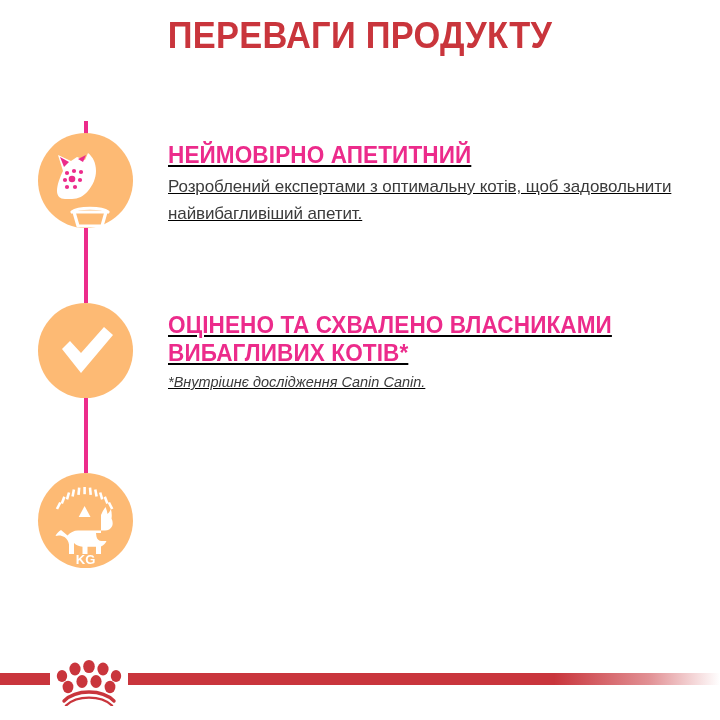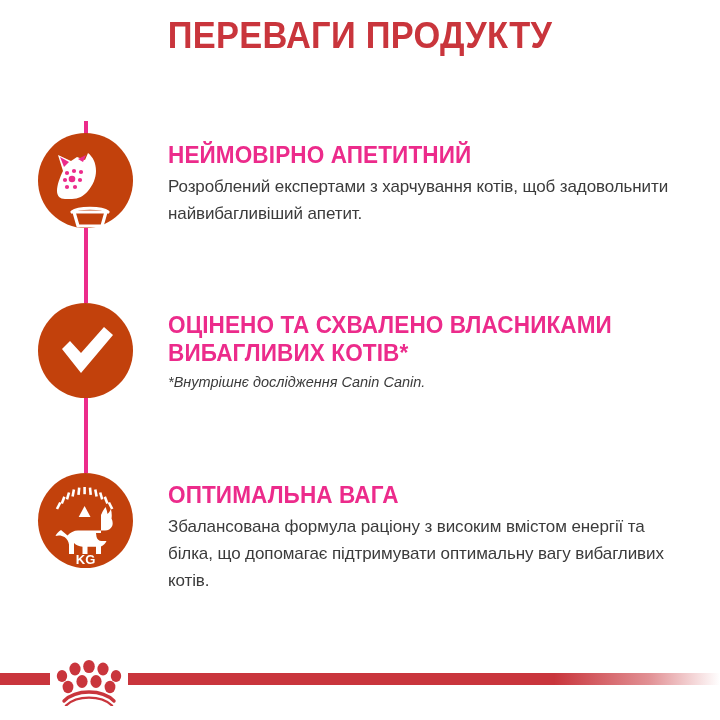--- a/index.html
+++ b/index.html
@@ -52,21 +52,21 @@
     display: flex;
     justify-content: flex-start;
     padding-left: 38px;
     box-sizing: border-box;
   }
   .icon-circle {
     position: relative;
     width: 95px;
     height: 95px;
     border-radius: 50%;
-    background: #c2410c;
+    background: #fdba74;
     flex: 0 0 95px;
     z-index: 2;
   }
   .icon-circle svg {
     display: block;
     width: 95px;
     height: 95px;
   }
   
   .connector {
@@ -77,20 +77,21 @@
     z-index: 1;
   }
   .conn-top   { top: -12px; height: 14px; }
   .conn-1     { top: 95px;  height: 75px; }
   .conn-2     { top: 95px;  height: 75px; }
 
   .text-col {
     flex: 1 1 auto;
     padding-right: 36px;
     padding-top: 8px;
+    text-decoration: underline;
   }
   .benefit-heading {
     color: #ec2b8b;
     font-size: 23.5px;
     font-weight: bold;
     line-height: 28px;
     letter-spacing: 0.1px;
     margin: 0 0 4px 0;
     transform: scaleX(0.96);
     transform-origin: left top;
@@ -176,21 +177,21 @@
           <circle cx="29" cy="54" r="2.1" fill="#ec2b8b"></circle>
           <circle cx="37" cy="54" r="2.1" fill="#ec2b8b"></circle>
 
           <path fill="none" stroke="#ffffff" stroke-width="3.2" stroke-linejoin="round" d="M36 79 L40 93 L64 93 L68 79 Z"></path>
           <path fill="none" stroke="#ffffff" stroke-width="3.2" stroke-linecap="round" d="M34 79 C40 74 64 74 70 79"></path>
         </svg>
       </div>
     </div>
     <div class="text-col">
       <h2 class="benefit-heading">НЕЙМОВІРНО АПЕТИТНИЙ</h2>
-      <p class="benefit-body">Розроблений експертами з харчування котів, щоб задовольнити найвибагливіший апетит.</p>
+      <p class="benefit-body">Розроблений експертами з оптимальну котів, щоб задовольнити найвибагливіший апетит.</p>
     </div>
   </div>
 
   <div class="benefit-row row-2">
     <div class="icon-col">
       <div class="connector conn-2"></div>
       <div class="icon-circle">
         <svg viewBox="0 0 95 95" xmlns="http://www.w3.org/2000/svg">
           <path fill="#ffffff" d="M24 46 L32 38 L43 50 L66 24 L75 32 L43 70 Z"></path>
         </svg>
@@ -244,24 +245,20 @@
                    C65.5 72.5 67.5 70.5 68.5 68
                    L63.5 68
                    C61 68 59 66.2 58.5 63.8
                    L58 60
                    L63 60 Z"></path>
 
           <text x="47.5" y="91" fill="#ffffff" font-family="Liberation Sans, sans-serif" font-size="13" font-weight="bold" text-anchor="middle">KG</text>
         </svg>
       </div>
     </div>
-    <div class="text-col">
-      <h2 class="benefit-heading">ОПТИМАЛЬНА ВАГА</h2>
-      <p class="benefit-body">Збалансована формула раціону з високим вмістом енергії та білка, що допомагає підтримувати оптимальну вагу вибагливих котів.</p>
-    </div>
   </div>
 
 </div>
 
 <div class="footer">
   <div class="footer-bar-left"></div>
   <div class="footer-bar-right"></div>
   <div class="footer-crown">
     <svg viewBox="0 0 74 50" xmlns="http://www.w3.org/2000/svg">
       <g fill="#c9353c">

